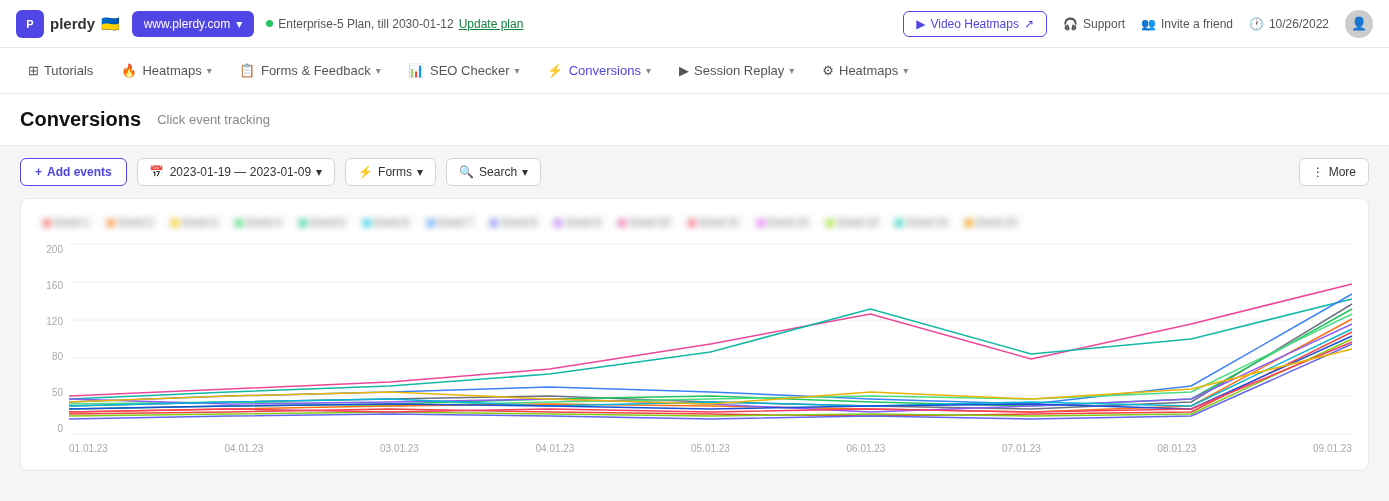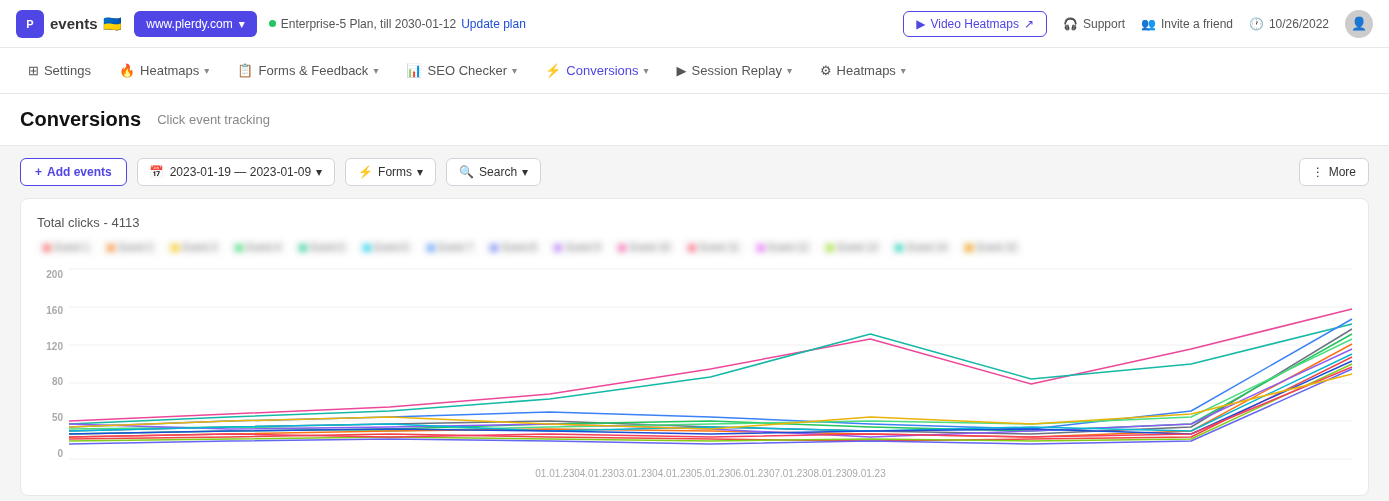--- a/index.html
+++ b/index.html
@@ -15,21 +15,21 @@
     .topbar-right { display: flex; align-items: center; gap: 16px; }
     .logo { display: flex; align-items: center; gap: 6px; font-weight: 700; font-size: 15px; color: #333; }
     .logo-icon { width: 28px; height: 28px; background: #4f46e5; border-radius: 6px; display: flex; align-items: center; justify-content: center; color: #fff; font-size: 11px; font-weight: 700; }
     .domain-btn {
       display: flex; align-items: center; gap: 6px;
       background: #4f46e5; color: #fff; border: none; border-radius: 6px;
       padding: 6px 12px; font-size: 12px; cursor: pointer; font-weight: 500;
     }
     .enterprise-badge { display: flex; align-items: center; gap: 5px; font-size: 12px; color: #555; }
     .green-dot { width: 7px; height: 7px; border-radius: 50%; background: #22c55e; display: inline-block; }
-    .update-link { color: #1d4ed8; cursor: pointer; }
+    .update-link { color: #15803d; text-decoration: underline; cursor: pointer; }
     .topbar-btn {
       display: flex; align-items: center; gap: 5px;
       background: #fff; border: 1.5px solid #4f46e5; color: #4f46e5;
       border-radius: 6px; padding: 5px 12px; font-size: 12px; cursor: pointer; font-weight: 500;
     }
     .topbar-text-btn { display: flex; align-items: center; gap: 5px; background: none; border: none; font-size: 12px; color: #555; cursor: pointer; }
     .topbar-date { display: flex; align-items: center; gap: 5px; font-size: 12px; color: #555; }
     .avatar { width: 28px; height: 28px; border-radius: 50%; background: #ccc; display: flex; align-items: center; justify-content: center; cursor: pointer; }
 
     
@@ -92,35 +92,35 @@
     .legend-item {
       display: flex; align-items: center; gap: 4px;
       font-size: 10px; color: #777; padding: 2px 6px;
       background: #f9f9f9; border-radius: 4px;
       filter: blur(3px); user-select: none;
     }
     .legend-dot { width: 8px; height: 8px; border-radius: 50%; flex-shrink: 0; }
 
     .chart-area { position: relative; width: 100%; height: 210px; }
     .y-axis { position: absolute; left: 0; top: 0; bottom: 20px; width: 32px; display: flex; flex-direction: column; justify-content: space-between; align-items: flex-end; padding-right: 6px; }
-    .y-label { font-size: 10px; color: #aaa; font-weight: bold; }
+    .y-label { font-size: 10px; color: #aaa; }
     .chart-inner { position: absolute; left: 32px; right: 0; top: 0; bottom: 20px; }
-    .x-axis { position: absolute; left: 32px; right: 0; bottom: 0; display: flex; justify-content: center; }
+    .x-axis { position: absolute; left: 32px; right: 0; bottom: 0; display: flex; justify-content: space-between; }
     .x-label { font-size: 10px; color: #aaa; }
 
     svg.chart-svg { width: 100%; height: 100%; overflow: visible; }
   </style>
 </head>
 <body>
 
 <div class="topbar">
   <div class="topbar-left">
     <div class="logo">
       <div class="logo-icon">P</div>
-      <span>events</span>
+      <span>plerdy</span>
       <span>🇺🇦</span>
     </div>
     <button class="domain-btn">
       <span>www.plerdy.com</span>
       <span>▾</span>
     </button>
     <div class="enterprise-badge">
       <span class="green-dot"></span>
       <span>Enterprise-5 Plan, till 2030-01-12</span>
       <a class="update-link">Update plan</a>
@@ -146,21 +146,21 @@
     </div>
     <div class="avatar">
       <span>👤</span>
     </div>
   </div>
 </div>
 
 <nav class="navbar">
 <button class="nav-item">
       <span style="font-size:13px">⊞</span>
-      <span>Settings</span>
+      <span>Tutorials</span>
     </button>
     <button class="nav-item">
       <span style="font-size:13px">🔥</span>
       <span>Heatmaps</span>
       <span style="font-size:10px;color:#888">▾</span>
     </button>
     <button class="nav-item">
       <span style="font-size:13px">📋</span>
       <span>Forms &amp; Feedback</span>
       <span style="font-size:10px;color:#888">▾</span>
@@ -213,21 +213,20 @@
     <span>▾</span>
   </button>
   <div class="toolbar-spacer"></div>
   <button class="more-btn">
     <span>⋮</span>
     <span>More</span>
   </button>
 </div>
 
 <div class="chart-container">
-  <div class="chart-header">Total clicks - 4113</div>
   <div class="legend-row" id="legend-row">
       <div class="legend-item">
         <span class="legend-dot" style="background:#f87171"></span>
         <span>Event 1</span>
       </div>
       <div class="legend-item">
         <span class="legend-dot" style="background:#fb923c"></span>
         <span>Event 2</span>
       </div>
       <div class="legend-item">

